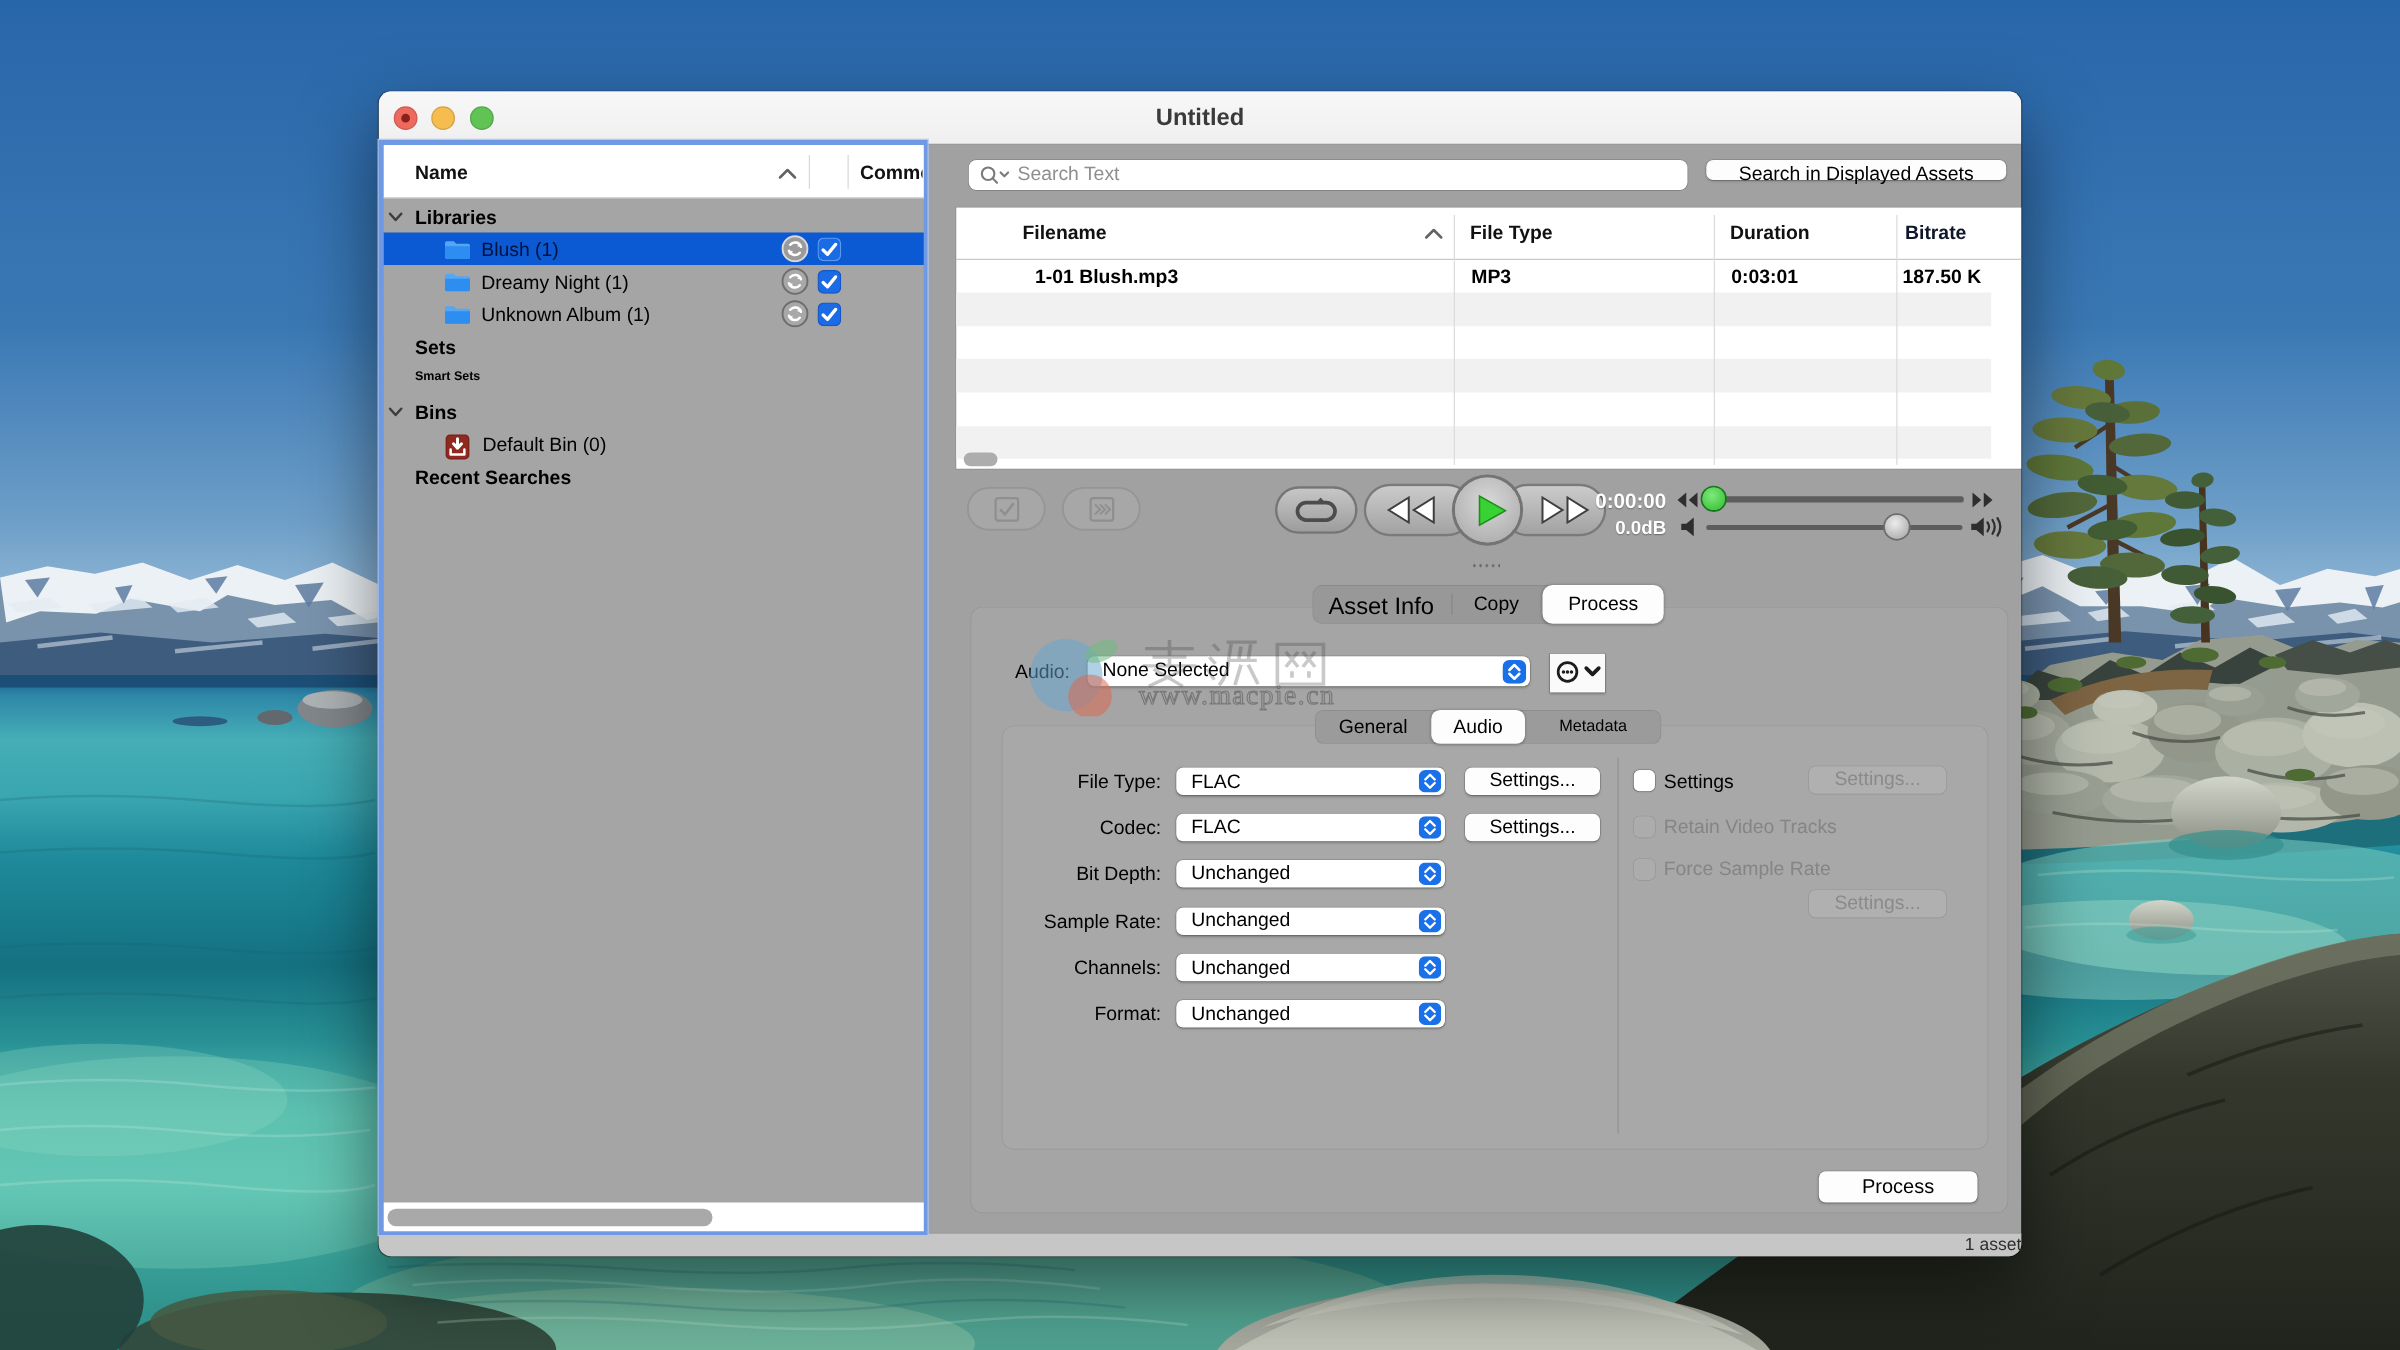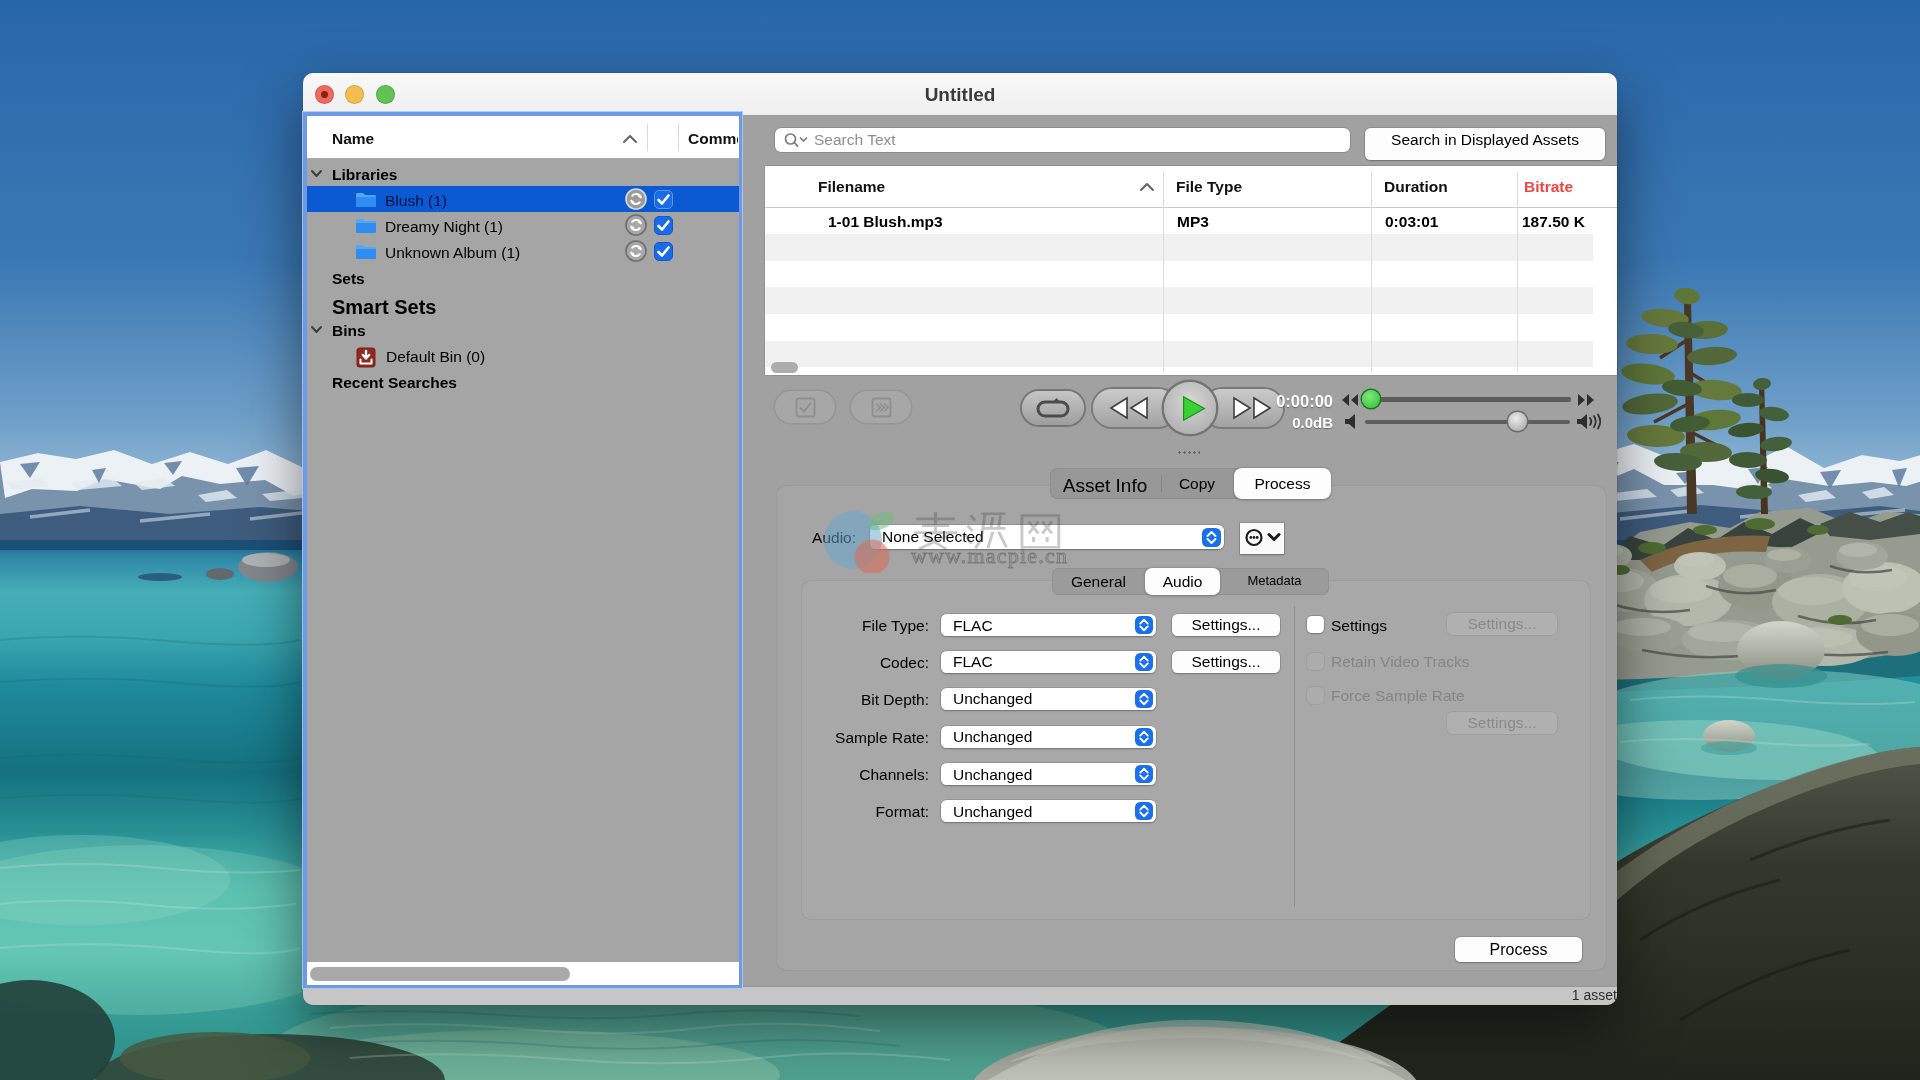--- a/index.html
+++ b/index.html
@@ -291,21 +291,21 @@
   </svg>
 <svg class="abs" style="left:310px; top:325px; z-index:3;" width="13" height="9" viewBox="0 0 13 9">
     <path d="M2,2 L6.5,7 L11,2" stroke="#3d3d3d" stroke-width="2" fill="none" stroke-linecap="round" stroke-linejoin="round"></path>
   </svg>
 
 <div class="abs bold" style="left:332px; top:166px; font-size:15.5px; z-index:3;">Libraries</div>
 <div class="abs" style="left:385px; top:192px; font-size:15.5px; color:#00123d; z-index:3;">Blush (1)</div>
 <div class="abs" style="left:385px; top:218px; font-size:15.5px; z-index:3;">Dreamy Night (1)</div>
 <div class="abs" style="left:385px; top:244px; font-size:15.5px; z-index:3;">Unknown Album (1)</div>
 <div class="abs bold" style="left:332px; top:270px; font-size:15.5px; z-index:3;">Sets</div>
-<div class="abs bold" style="left:332px; top:296px; font-size:20px; z-index:3;">Smart Sets</div>
+<div class="abs bold" style="left:332px; top:296px; font-size:10px; z-index:3;">Smart Sets</div>
 <div class="abs bold" style="left:332px; top:322px; font-size:15.5px; z-index:3;">Bins</div>
 <div class="abs" style="left:386px; top:348px; font-size:15.5px; z-index:3;">Default Bin (0)</div>
 <div class="abs bold" style="left:332px; top:374px; font-size:15.5px; z-index:3;">Recent Searches</div>
 
 <svg class="abs" style="left:355px; top:191px; z-index:3;" width="22" height="17" viewBox="0 0 22 17">
     <path d="M1,3.5 Q1,2 2.5,2 L8,2 L10,4 L19.5,4 Q21,4 21,5.5 L21,14.5 Q21,16 19.5,16 L2.5,16 Q1,16 1,14.5 Z" fill="#55a7f4"></path>
     <path d="M1,6 L21,6 L21,14.5 Q21,16 19.5,16 L2.5,16 Q1,16 1,14.5 Z" fill="#2e8df0"></path>
   </svg>
 <svg class="abs" style="left:355px; top:217px; z-index:3;" width="22" height="17" viewBox="0 0 22 17">
     <path d="M1,3.5 Q1,2 2.5,2 L8,2 L10,4 L19.5,4 Q21,4 21,5.5 L21,14.5 Q21,16 19.5,16 L2.5,16 Q1,16 1,14.5 Z" fill="#55a7f4"></path>
@@ -360,28 +360,28 @@
 <div class="abs" style="left:310px; top:966.5px; width:260px; height:14px; border-radius:7px; background:#a9a9a9; z-index:3;"></div>
 
 <div class="abs" style="left:775px; top:128px; width:575px; height:24px; background:#fff; border-radius:6px; box-shadow:0 0 0 .5px rgba(0,0,0,.25); z-index:2;"></div>
 <svg class="abs" style="left:783px; top:132px; z-index:3;" width="26" height="17" viewBox="0 0 26 17">
     <circle cx="7.5" cy="7" r="5" stroke="#7b7b7b" stroke-width="1.7" fill="none"></circle>
     <path d="M11.2,10.7 L14.6,14.2" stroke="#7b7b7b" stroke-width="1.7" stroke-linecap="round"></path>
     <path d="M17.5,6 L20.5,9 L23.5,6" stroke="#7b7b7b" stroke-width="1.7" fill="none" stroke-linecap="round" stroke-linejoin="round"></path>
   </svg>
 <div class="abs" style="left:814px; top:131px; font-size:15.5px; color:#8e8e8e; z-index:3;">Search Text</div>
 
-<div class="btnw" style="left:1365px; top:128px; width:240px; height:32px; line-height:24px; z-index:2;">Search in Displayed Assets</div>
+<div class="btnw" style="left:1365px; top:128px; width:240px; height:16px; line-height:24px; z-index:2;">Search in Displayed Assets</div>
 
 <div class="abs" style="left:765px; top:166px; width:852px; height:209px; background:#fff; box-shadow:0 0 0 .5px rgba(0,0,0,.18); z-index:2;"></div>
 <div class="abs" style="left:765px; top:206.5px; width:852px; height:1px; background:#c9c9c9; z-index:3;"></div>
 <div class="abs" style="left:818px; top:178px; font-size:15.5px; font-weight:600; color:#111; z-index:3;">Filename</div>
 <div class="abs" style="left:1176px; top:178px; font-size:15.5px; font-weight:600; color:#111; z-index:3;">File Type</div>
 <div class="abs" style="left:1384px; top:178px; font-size:15.5px; font-weight:600; color:#111; z-index:3;">Duration</div>
-<div class="abs" style="left:1524px; top:178px; font-size:15.5px; font-weight:600; color:#ef4444; z-index:3;">Bitrate</div>
+<div class="abs" style="left:1524px; top:178px; font-size:15.5px; font-weight:600; color:#0f172a; z-index:3;">Bitrate</div>
 <svg class="abs" style="left:1139px; top:182px; z-index:3;" width="16" height="10" viewBox="0 0 16 10">
     <path d="M2,8 L8,2 L14,8" stroke="#636363" stroke-width="2" fill="none" stroke-linecap="round" stroke-linejoin="round"></path>
   </svg>
 
 <div class="abs" style="left:765px; top:233.5px; width:828px; height:27px; background:#f1f1f1; z-index:2;"></div>
 <div class="abs" style="left:765px; top:287px; width:828px; height:27px; background:#f1f1f1; z-index:2;"></div>
 <div class="abs" style="left:765px; top:340.5px; width:828px; height:26px; background:#f1f1f1; z-index:2;"></div>
 
 <div class="abs" style="left:1163px; top:172px; width:1px; height:200px; background:#dcdcdc; z-index:3;"></div>
 <div class="abs" style="left:1371px; top:172px; width:1px; height:200px; background:#dcdcdc; z-index:3;"></div>

